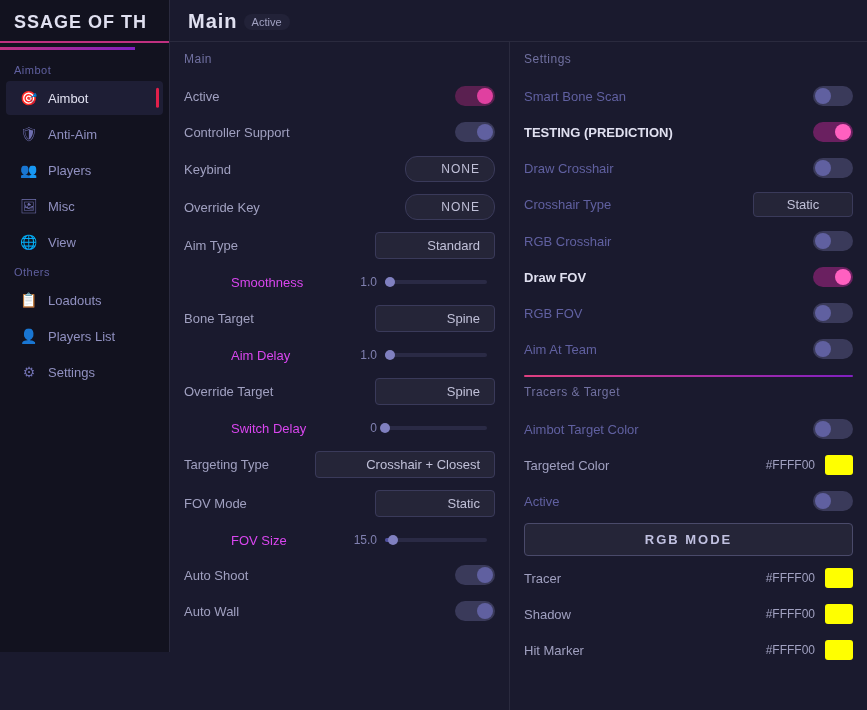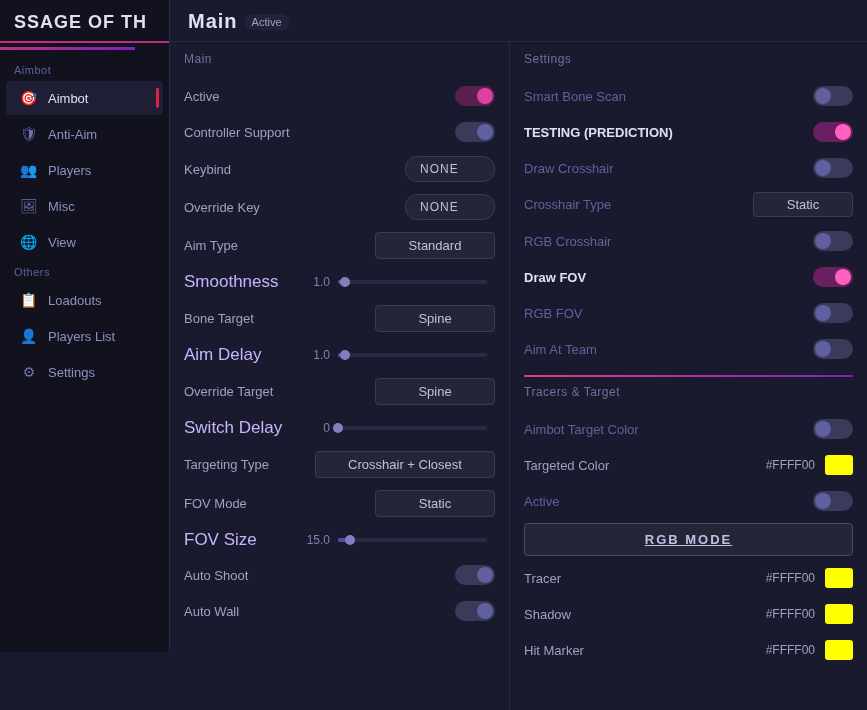--- a/index.html
+++ b/index.html
@@ -213,51 +213,52 @@
 
     
     .dropdown-btn {
       background: #252538;
       border: 1px solid #3a3a5a;
       color: #c0c0d8;
       padding: 5px 14px;
       border-radius: 4px;
       font-size: 13px;
       min-width: 120px;
-      text-align: center;
+      text-align: right;
       cursor: pointer;
     }
     .dropdown-btn.wide { min-width: 180px; }
 
     
     .keybind-btn {
       background: #252538;
       border: 1px solid #3a3a5a;
       color: #c0c0d8;
       padding: 5px 14px;
       border-radius: 12px;
       font-size: 12px;
       min-width: 90px;
-      text-align: left;
+      text-align: right;
       cursor: pointer;
       letter-spacing: 1px;
     }
 
     
     .slider-row {
       display: flex;
       align-items: center;
       justify-content: space-between;
       padding: 5px 0;
       min-height: 34px;
     }
     .slider-label {
-      font-size: 17px;
-      color: #c4b5fd;
+      font-size: 13px;
+      color: #d946ef;
       min-width: 110px;
+      margin-left: 47px;
     }
     .slider-value {
       font-size: 12px;
       color: #8080b0;
       min-width: 36px;
       text-align: right;
     }
     .slider-track {
       flex: 1;
       height: 4px;
@@ -310,21 +311,20 @@
       border: 1px solid #4a4a6a;
       color: #c0c0e0;
       padding: 8px;
       border-radius: 4px;
       font-size: 13px;
       font-weight: 600;
       text-align: center;
       cursor: pointer;
       letter-spacing: 2px;
       margin: 4px 0;
-      text-decoration: underline;
     }
 
     
     .section-separator {
       height: 2px;
       background: linear-gradient(to right, #e04080, #8020c0);
       margin: 8px 0;
       border-radius: 1px;
     }
 

